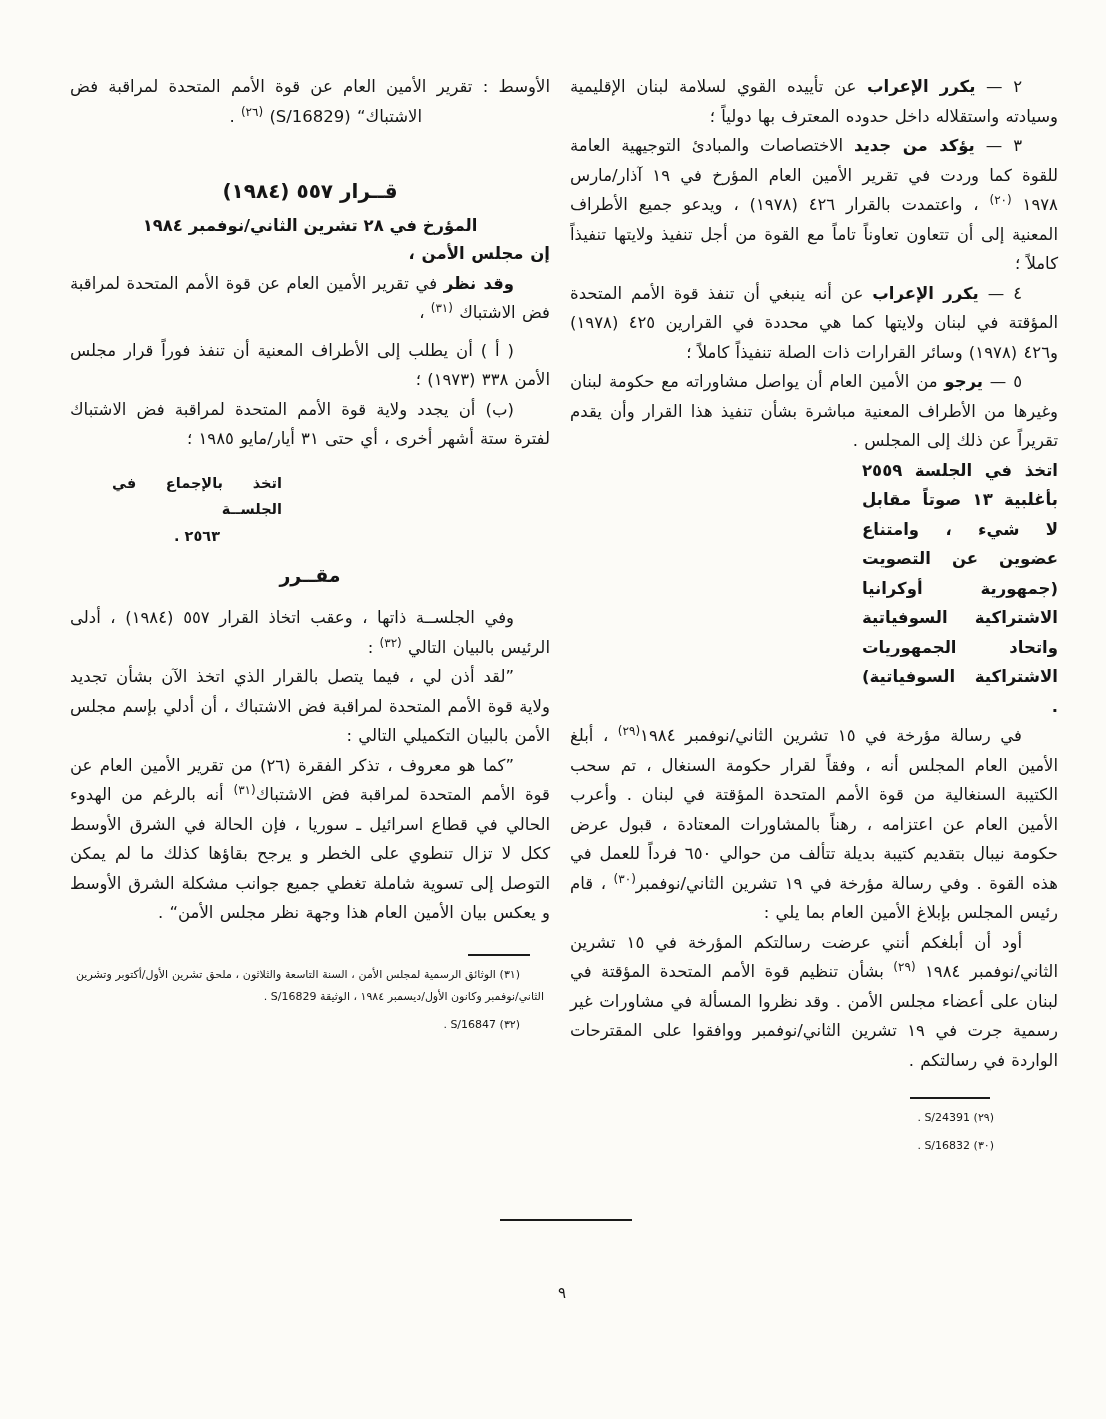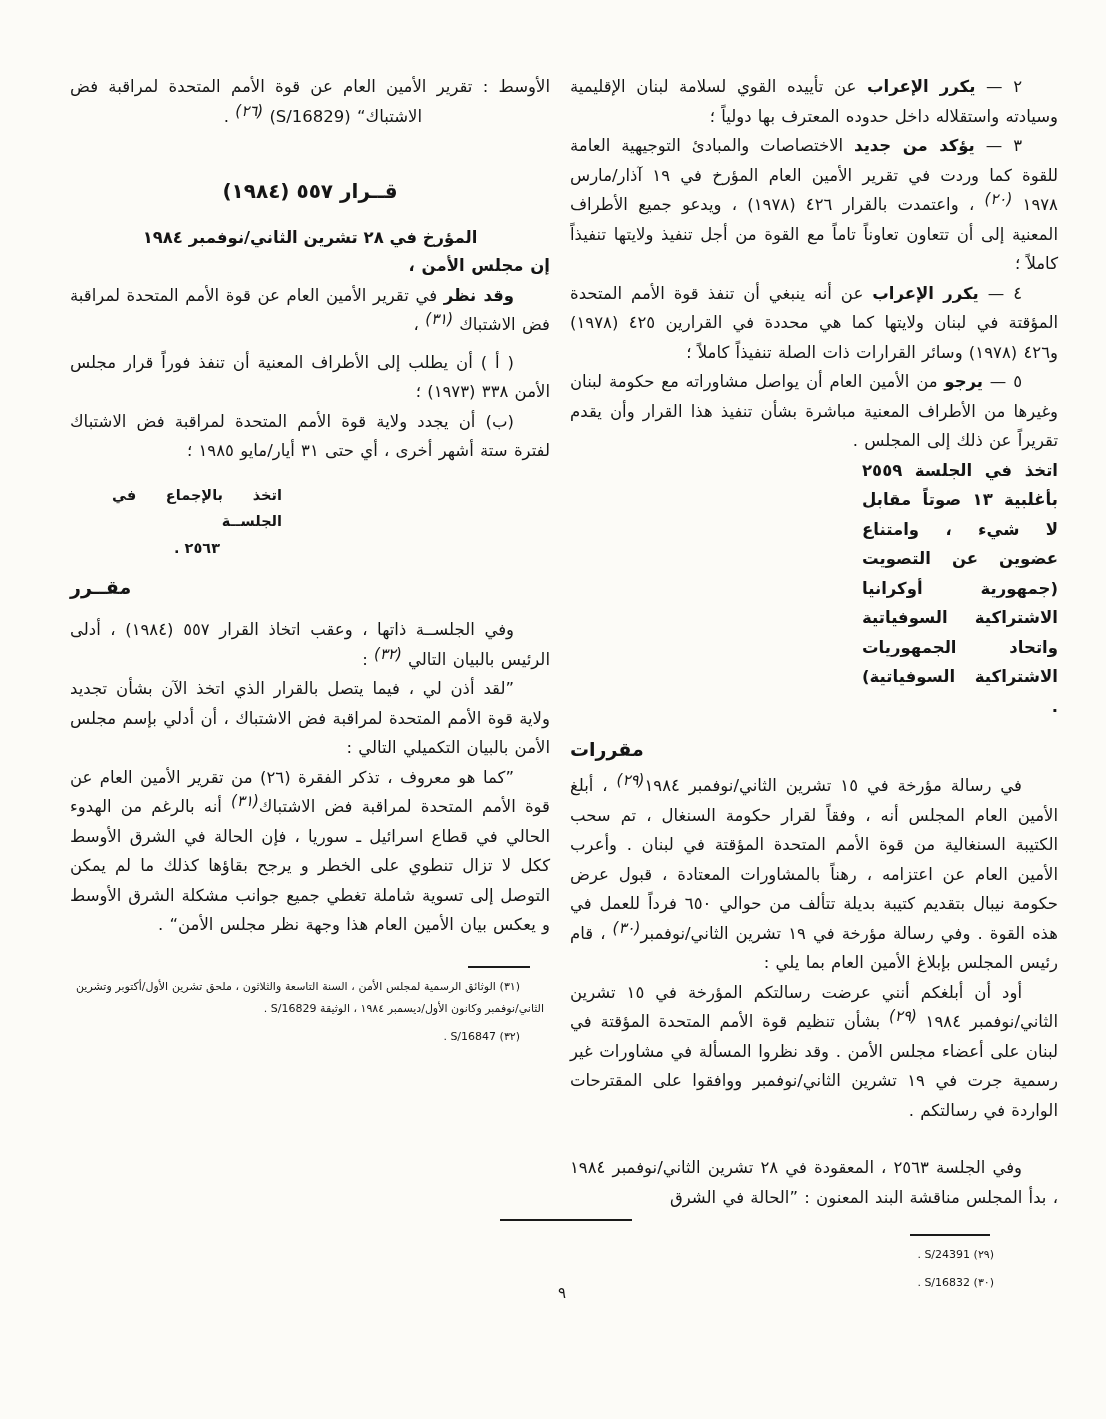--- a/index.html
+++ b/index.html
@@ -9,25 +9,25 @@
     font-family:"DejaVu Sans",sans-serif;
     box-shadow:0 0 6px rgba(0,0,0,.35);
   }
   .col{position:absolute;top:72px;direction:rtl;}
   .col-right{right:48px;width:488px;}
   .col-left{left:70px;width:480px;}
   p.para{margin:0;font-size:16.5px;line-height:29.5px;text-align:justify;word-spacing:1px;}
   p.indent{text-indent:36px;}
   .hang{padding-right:128px;text-indent:-128px;}
   .lead{font-weight:bold;}
-  sup.ref{font-size:15px;line-height:0;vertical-align:super;font-style:italic;}
+  sup.ref{font-size:12px;line-height:0;vertical-align:super;}
   .gap6{margin-top:5px;}
   h2.res-title{margin:46px 0 0;font-size:20px;font-weight:bold;text-align:center;line-height:28px;}
-  h3.res-date{margin:20px 0 0;font-size:16.5px;font-weight:bold;text-align:center;line-height:26px;}
-  h3.sec-head{font-size:19px;font-weight:bold;text-align:left;line-height:28px;}
+  h3.res-date{margin:8px 0 0;font-size:16.5px;font-weight:bold;text-align:center;line-height:26px;}
+  h3.sec-head{font-size:19px;font-weight:bold;text-align:center;line-height:28px;}
   .preamble{margin-top:24px;font-weight:bold;}
   .note-block{
     width:196px;margin:14px 0 10px;margin-right:auto;
     font-size:14.5px;font-weight:bold;line-height:26.5px;text-align:justify;
   }
   .note-left{width:170px;margin:16px 0 10px;margin-left:auto;margin-right:auto;margin-left:0;}
   .note-left{margin-right:auto;margin-left:42px;}
   .note-l2{text-align:center;}
   .fn-rule{border:0;border-top:2px solid #1a1a1a;height:0;}
   .fn-rule-right{width:80px;margin:22px 68px 8px auto;}
@@ -48,27 +48,25 @@
     <p class="para indent"><span>٢ —</span> <span class="lead">يكرر الإعراب</span><span> عن تأييده القوي لسلامة لبنان الإقليمية وسيادته واستقلاله داخل حدوده المعترف بها دولياً ؛</span></p>
 
     <p class="para indent gap6"><span>٣ —</span> <span class="lead">يؤكد من جديد</span><span> الاختصاصات والمبادئ التوجيهية العامة للقوة كما وردت في تقرير الأمين العام المؤرخ في ١٩ آذار/مارس ١٩٧٨ </span><sup class="ref">(٢٠)</sup><span> ، واعتمدت بالقرار ٤٢٦ (١٩٧٨) ، ويدعو جميع الأطراف المعنية إلى أن تتعاون تعاوناً تاماً مع القوة من أجل تنفيذ ولايتها تنفيذاً كاملاً ؛</span></p>
 
     <p class="para indent gap6"><span>٤ —</span> <span class="lead">يكرر الإعراب</span><span> عن أنه ينبغي أن تنفذ قوة الأمم المتحدة المؤقتة في لبنان ولايتها كما هي محددة في القرارين ٤٢٥ (١٩٧٨) و٤٢٦ (١٩٧٨) وسائر القرارات ذات الصلة تنفيذاً كاملاً ؛</span></p>
 
     <p class="para indent gap6"><span>٥ —</span> <span class="lead">يرجو</span><span> من الأمين العام أن يواصل مشاوراته مع حكومة لبنان وغيرها من الأطراف المعنية مباشرة بشأن تنفيذ هذا القرار وأن يقدم تقريراً عن ذلك إلى المجلس .</span></p>
 
     <p class="para note-block">اتخذ في الجلسة ٢٥٥٩ بأغلبية ١٣ صوتاً مقابل لا شيء ، وامتناع عضوين عن التصويت (جمهورية أوكرانيا الاشتراكية السوفياتية واتحاد الجمهوريات الاشتراكية السوفياتية) .</p>
 
-    <h3 class="sec-head" style="margin:14px 0 8px;">مقررات</h3>
 
     <p class="para indent"><span>في رسالة مؤرخة في ١٥ تشرين الثاني/نوفمبر ١٩٨٤</span><sup class="ref">(٢٩)</sup><span> ، أبلغ الأمين العام المجلس أنه ، وفقاً لقرار حكومة السنغال ، تم سحب الكتيبة السنغالية من قوة الأمم المتحدة المؤقتة في لبنان . وأعرب الأمين العام عن اعتزامه ، رهناً بالمشاورات المعتادة ، قبول عرض حكومة نيبال بتقديم كتيبة بديلة تتألف من حوالي ٦٥٠ فرداً للعمل في هذه القوة . وفي رسالة مؤرخة في ١٩ تشرين الثاني/نوفمبر</span><sup class="ref">(٣٠)</sup><span> ، قام رئيس المجلس بإبلاغ الأمين العام بما يلي :</span></p>
 
     <p class="para indent gap6"><span>أود أن أبلغكم أنني عرضت رسالتكم المؤرخة في ١٥ تشرين الثاني/نوفمبر ١٩٨٤ </span><sup class="ref">(٢٩)</sup><span> بشأن تنظيم قوة الأمم المتحدة المؤقتة في لبنان على أعضاء مجلس الأمن . وقد نظروا المسألة في مشاورات غير رسمية جرت في ١٩ تشرين الثاني/نوفمبر ووافقوا على المقترحات الواردة في رسالتكم .</span></p>
 
-    <p class="para indent" style="margin-top:28px;">وفي الجلسة ٢٥٦٣ ، المعقودة في ٢٨ تشرين الثاني/نوفمبر ١٩٨٤ ، بدأ المجلس مناقشة البند المعنون : ”الحالة في الشرق</p>
 
     <hr class="fn-rule fn-rule-right">
     <div class="fn-right-block">
       <p class="footnote"><span>(٢٩)</span> <span>S/24391 .</span></p>
       <p class="footnote"><span>(٣٠)</span> <span>S/16832 .</span></p>
     </div>
   </div>
 
   <div class="col col-left">
 

